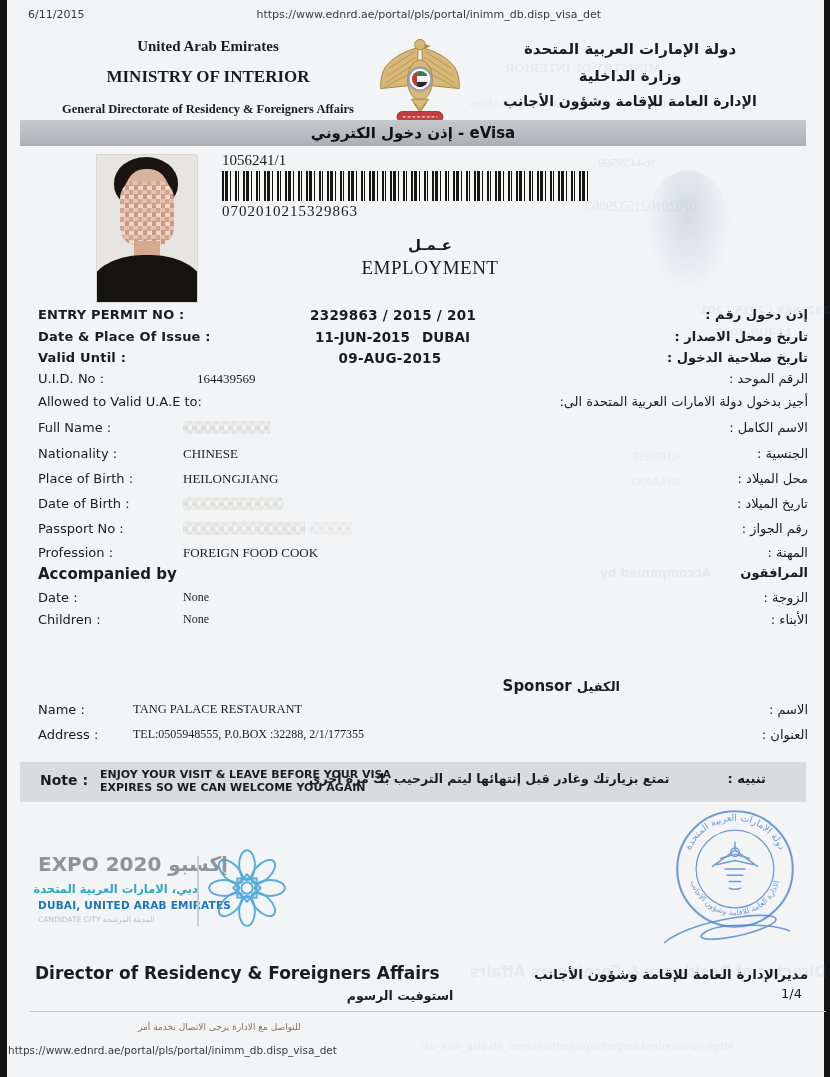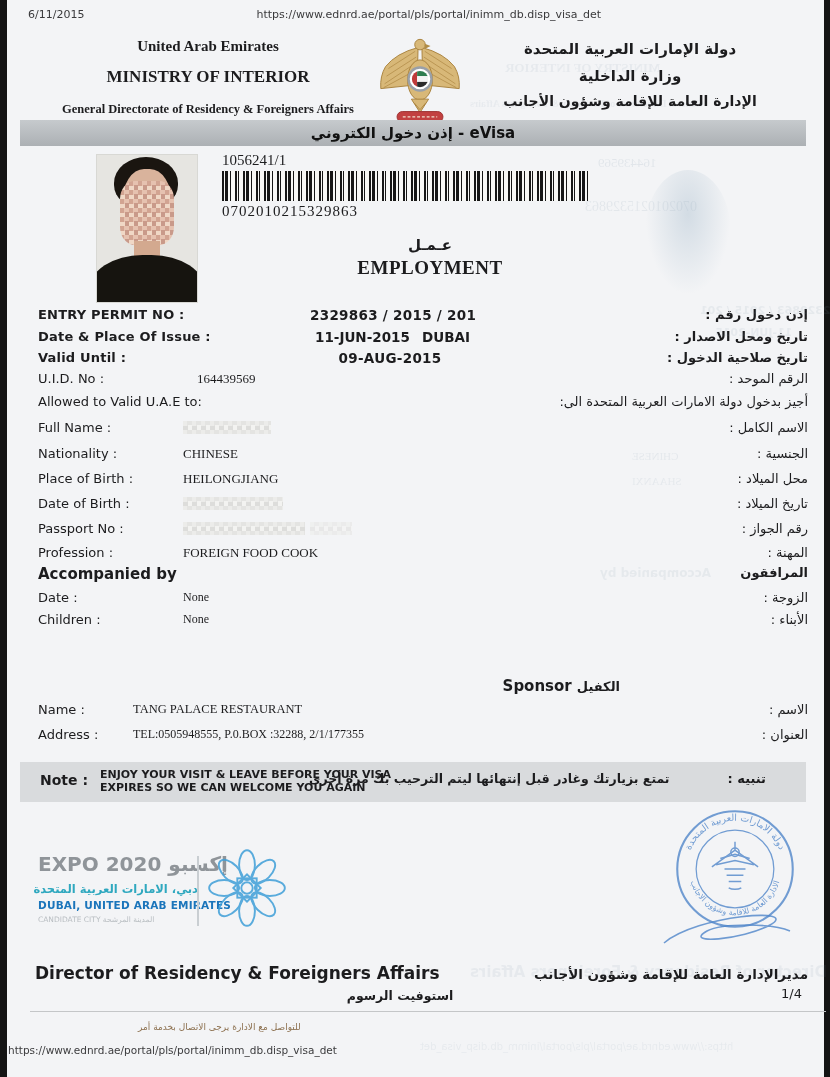--- a/index.html
+++ b/index.html
@@ -33,21 +33,21 @@
         background:conic-gradient(#e6c2b0 25%,#c99a8a 0 50%,#f0d8c6 0 75%,#d2a492 0) 0 0/9px 9px;}
   .photo .neck{position:absolute;left:37px;top:86px;width:26px;height:24px;background:#d3a98f;}
   .photo .shirt{position:absolute;left:-8px;top:100px;width:116px;height:50px;background:#16140f;border-radius:46% 46% 0 0/70% 70% 0 0;}
   
   .fileno{left:222px;top:152px;font-family:"Liberation Serif",serif;font-size:15px;}
   .barcode{left:222px;top:171px;width:368px;height:30px;
      background:repeating-linear-gradient(90deg,#161616 0 2px,#f7f7f5 2px 3px,#161616 3px 6px,#f7f7f5 6px 8px,#161616 8px 9px,#f7f7f5 9px 13px,#161616 13px 15px,#f7f7f5 15px 16px,#161616 16px 17px,#f7f7f5 17px 21px);}
   .bcnum{left:222px;top:203px;font-family:"Liberation Serif",serif;font-size:15px;letter-spacing:1px;}
   .vtype{left:230px;top:215px;width:400px;text-align:center;margin-top:21px;}
   .vtype .ar{font-size:15px;font-weight:bold;direction:rtl;}
-  .vtype .en{font-family:"Liberation Serif",serif;font-weight:bold;font-size:19px;letter-spacing:.5px;margin-top:3px;}
+  .vtype .en{font-family:"Liberation Serif",serif;font-weight:normal;font-size:19px;letter-spacing:.5px;margin-top:3px;}
   
   .frow{position:absolute;left:38px;width:770px;height:18px;font-size:13px;}
   .frow .lbl{position:absolute;left:0;white-space:nowrap;}
   .frow.b .lbl{font-weight:bold;letter-spacing:.2px;}
   .frow .sv{position:absolute;left:145px;font-family:"Liberation Serif",serif;font-size:13px;white-space:nowrap;}
   .frow .vc{position:absolute;left:272px;width:160px;text-align:center;font-weight:bold;font-size:13.5px;letter-spacing:.3px;white-space:nowrap;}
   .frow .v1{position:absolute;left:277px;font-weight:bold;font-size:13.5px;}
   .frow .v2{position:absolute;left:384px;font-weight:bold;font-size:13.5px;}
   .frow .ar{position:absolute;right:0;direction:rtl;font-size:13px;white-space:nowrap;}
   .frow.b .ar{font-weight:bold;}

